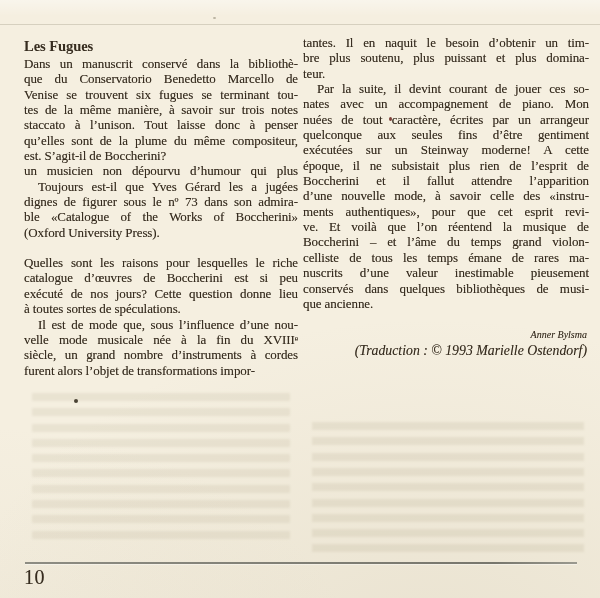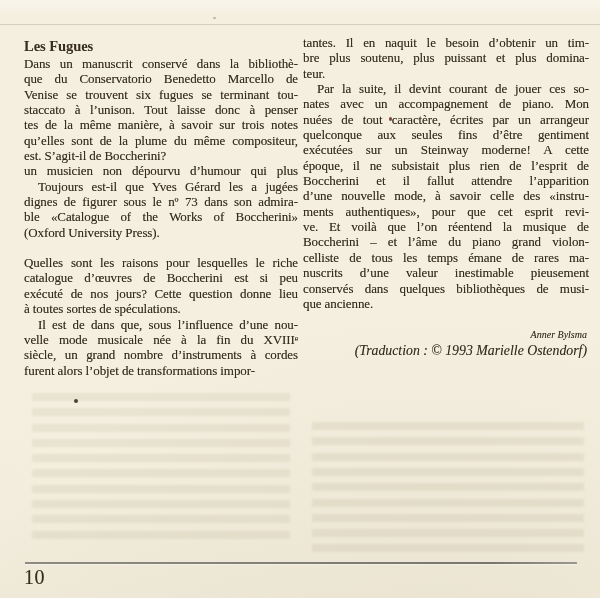--- a/index.html
+++ b/index.html
@@ -74,40 +74,40 @@
 <div class="page">
   <div class="artifact-line"></div>
 
   <div class="col col-left">
     <h2 class="heading">Les Fugues</h2>
     <div class="paras" id="left-paras">
         <div class="para">
           <div class="tline">Dans un manuscrit conservé dans la bibliothè-</div>
           <div class="tline">que du Conservatorio Benedetto Marcello de</div>
           <div class="tline">Venise se trouvent six fugues se terminant tou-</div>
+          <div class="tline">tes de la même manière, à savoir sur trois notes</div>
           <div class="tline">staccato à l’unison. Tout laisse donc à penser</div>
-          <div class="tline">tes de la même manière, à savoir sur trois notes</div>
           <div class="tline">qu’elles sont de la plume du même compositeur,</div>
           <div class="tline last">est. S’agit-il de Boccherini?</div>
           <div class="tline">un musicien non dépourvu d’humour qui plus</div>
         </div>
         <div class="para">
           <div class="tline indent">Toujours est-il que Yves Gérard les a jugées</div>
           <div class="tline">dignes de figurer sous le nº 73 dans son admira-</div>
           <div class="tline">ble «Catalogue of the Works of Boccherini»</div>
           <div class="tline last">(Oxford University Press).</div>
         </div>
         <div class="para gap">
           <div class="tline">Quelles sont les raisons pour lesquelles le riche</div>
           <div class="tline">catalogue d’œuvres de Boccherini est si peu</div>
           <div class="tline">exécuté de nos jours? Cette question donne lieu</div>
           <div class="tline last">à toutes sortes de spéculations.</div>
         </div>
         <div class="para">
-          <div class="tline indent">Il est de dans que, sous l’influence d’une nou-</div>
+          <div class="tline indent">Il est de mode que, sous l’influence d’une nou-</div>
           <div class="tline">velle mode musicale née à la fin du XVIIIᵉ</div>
           <div class="tline">siècle, un grand nombre d’instruments à cordes</div>
           <div class="tline last">furent alors l’objet de transformations impor-</div>
         </div>
       </div>
   </div>
 
   <div class="col col-right">
     <div class="paras" id="right-paras">
         <div class="para">
@@ -119,21 +119,21 @@
           <div class="tline indent">Par la suite, il devint courant de jouer ces so-</div>
           <div class="tline">nates avec un accompagnement de piano. Mon</div>
           <div class="tline">nuées de tout caractère, écrites par un arrangeur</div>
           <div class="tline">quelconque aux seules fins d’être gentiment</div>
           <div class="tline">exécutées sur un Steinway moderne! A cette</div>
           <div class="tline">époque, il ne subsistait plus rien de l’esprit de</div>
           <div class="tline">Boccherini et il fallut attendre l’apparition</div>
           <div class="tline">d’une nouvelle mode, à savoir celle des «instru-</div>
           <div class="tline">ments authentiques», pour que cet esprit revi-</div>
           <div class="tline">ve. Et voilà que l’on réentend la musique de</div>
-          <div class="tline">Boccherini – et l’âme du piano grand violon-</div>
+          <div class="tline">Boccherini – et l’âme du temps grand violon-</div>
           <div class="tline">celliste de tous les temps émane de rares ma-</div>
           <div class="tline">nuscrits d’une valeur inestimable pieusement</div>
           <div class="tline">conservés dans quelques bibliothèques de musi-</div>
           <div class="tline last">que ancienne.</div>
         </div>
       </div>
     <div class="signature">Anner Bylsma</div>
     <div class="credit">(Traduction : © 1993 Marielle Ostendorf)</div>
   </div>
 

